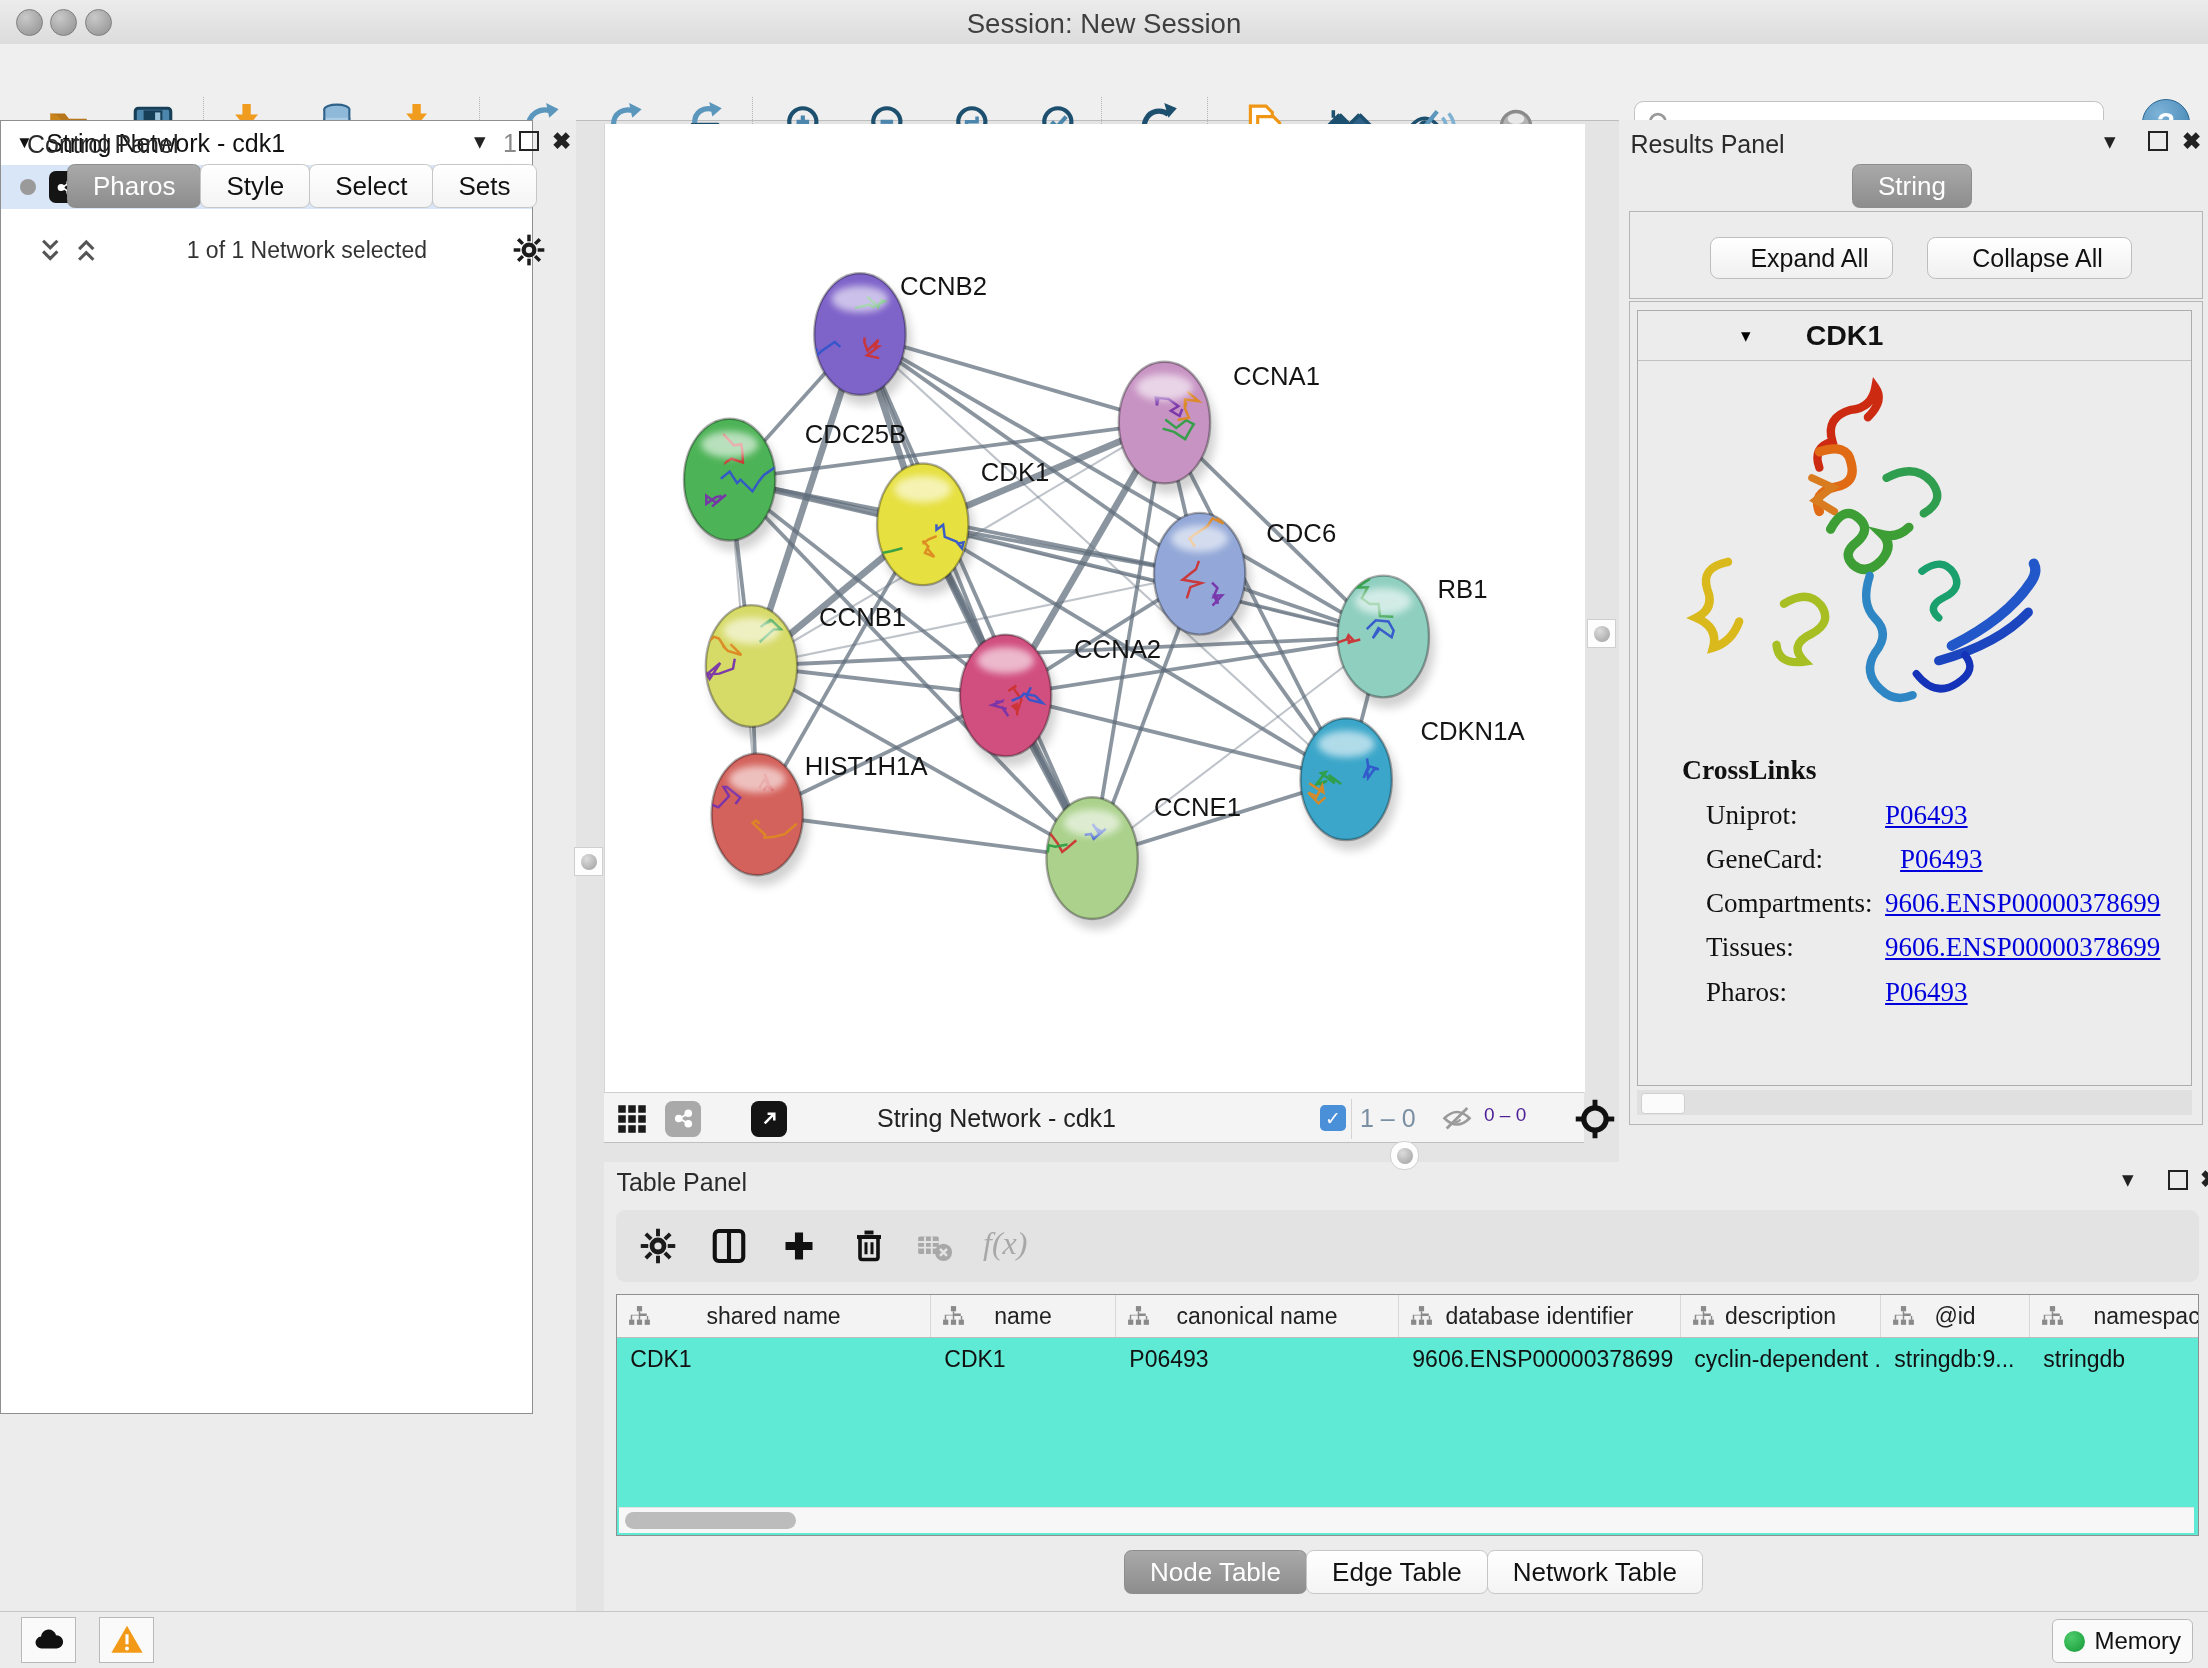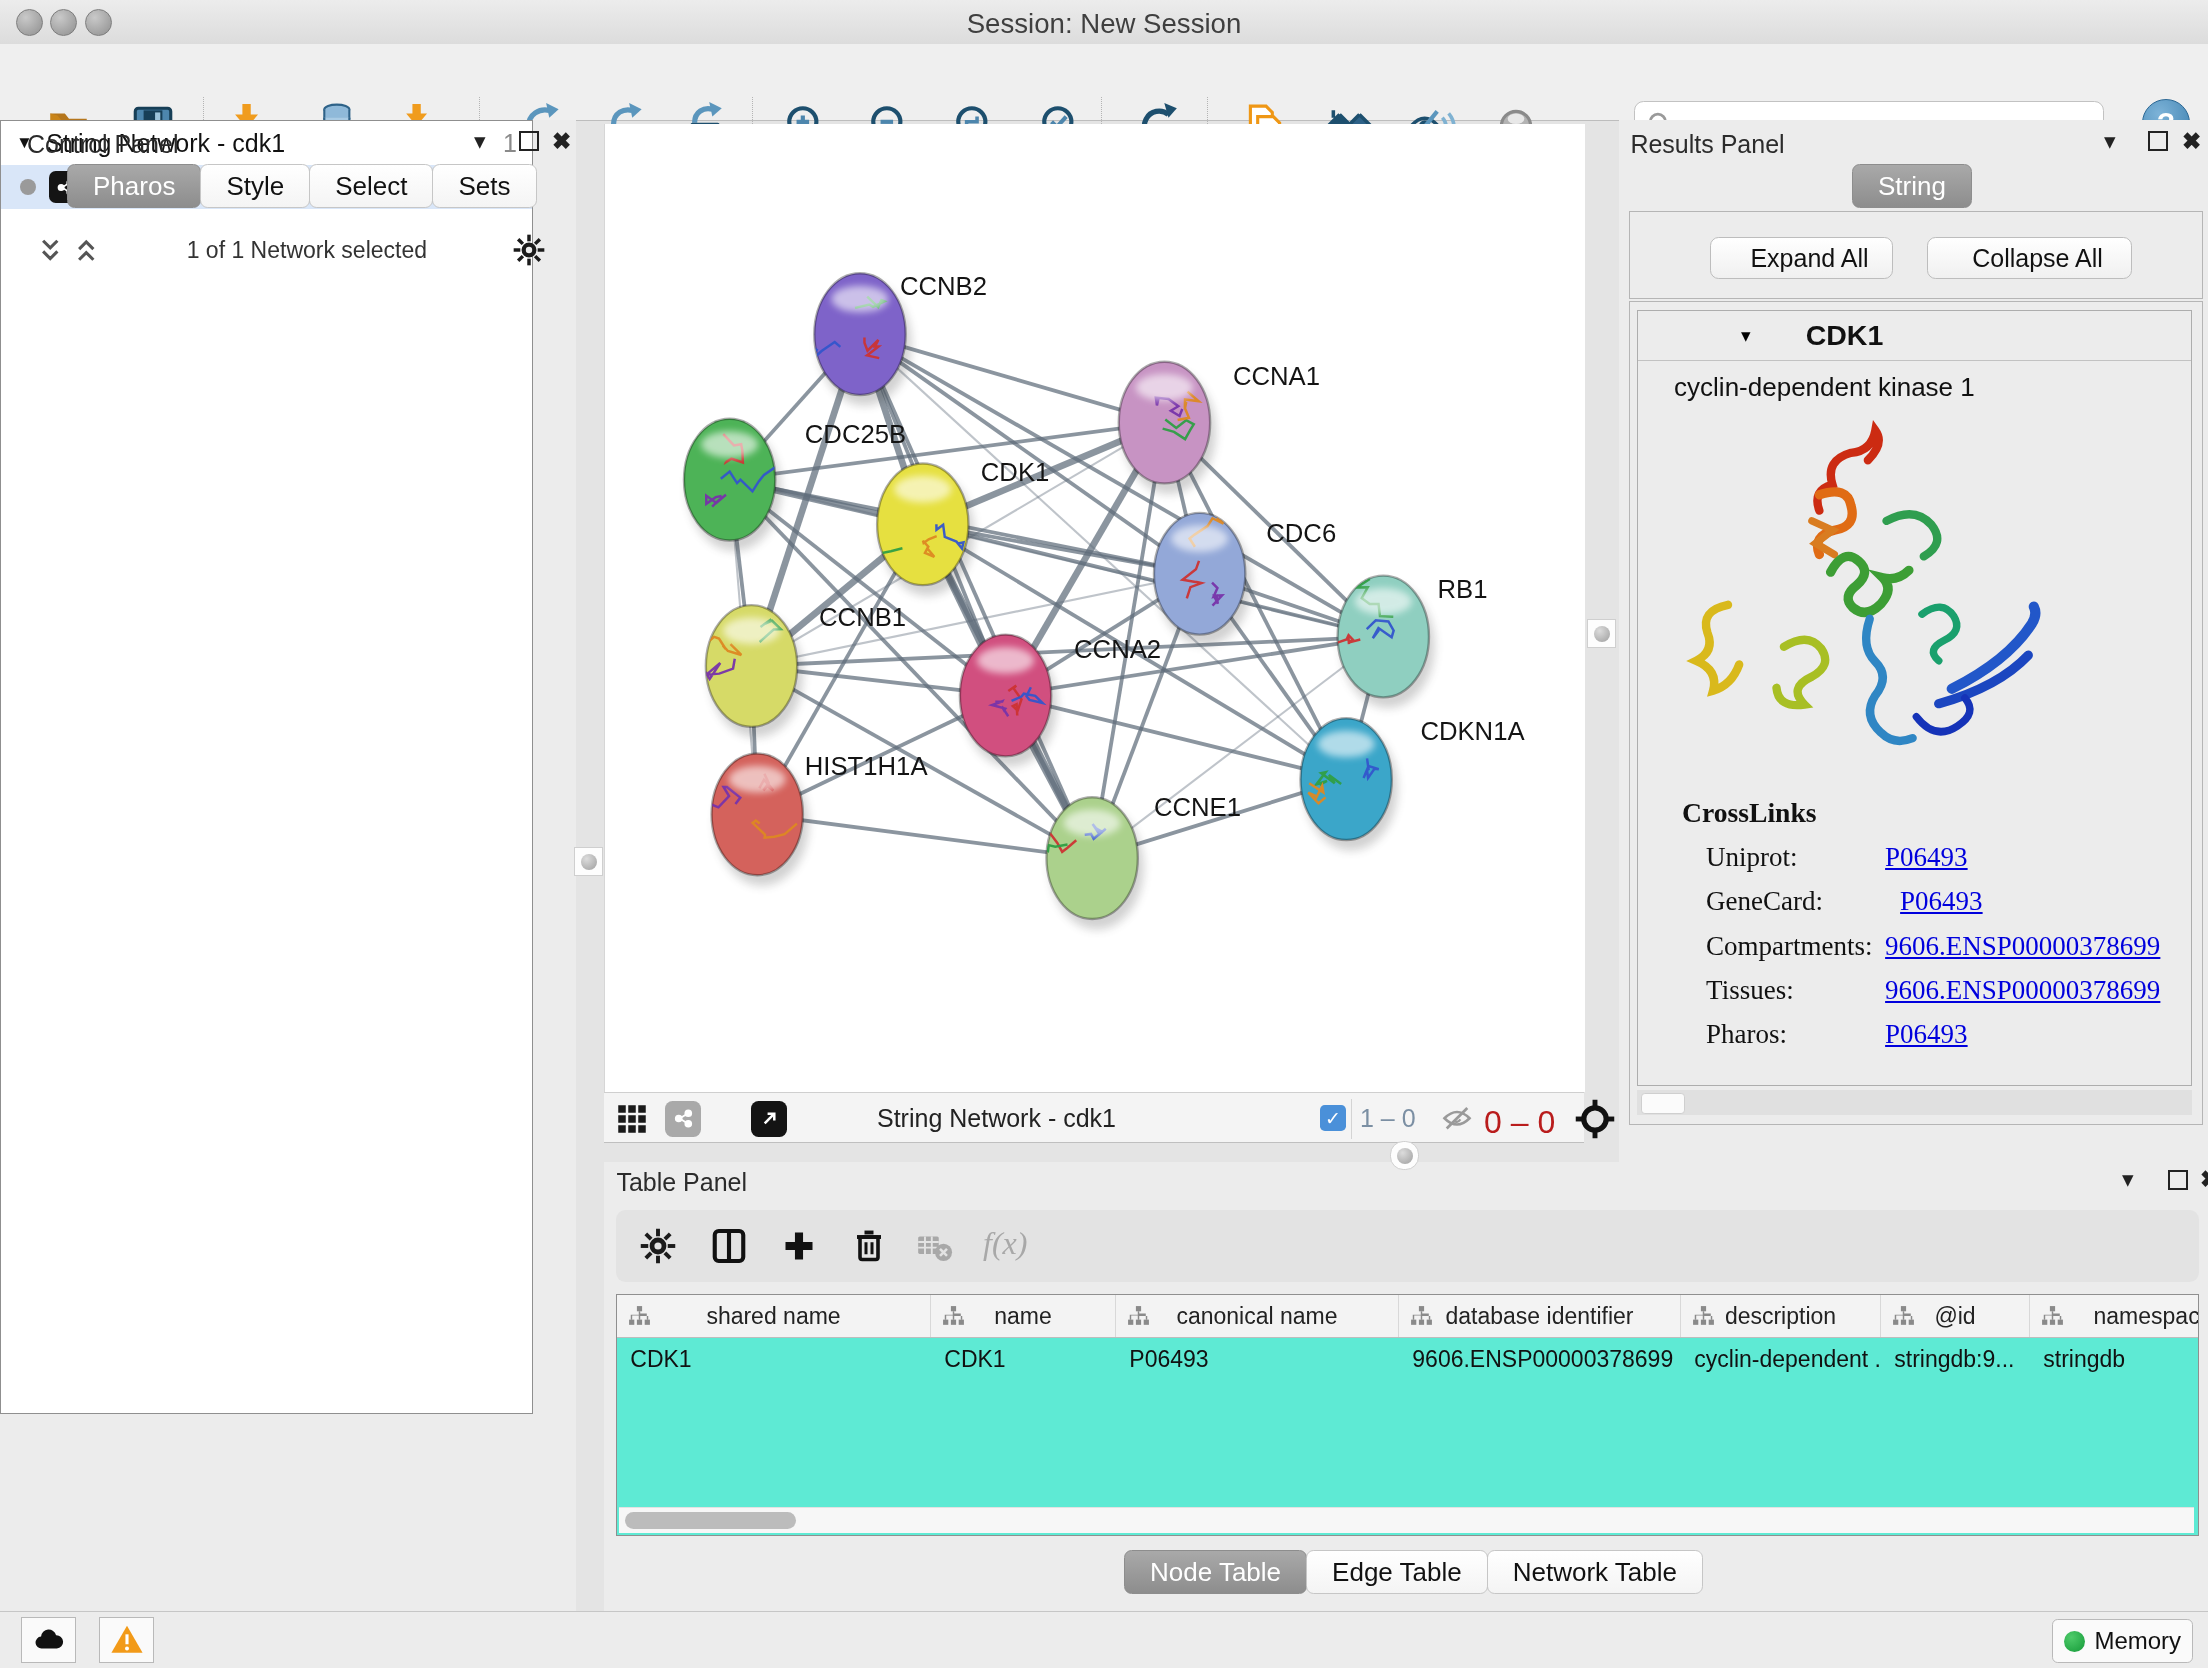--- a/index.html
+++ b/index.html
@@ -525,21 +525,21 @@
   <span class="abs" style="left:716px;top:12.4px;width:26px;height:26px;border-radius:4.8px;background:#4a90d9;display:flex;align-items:center;justify-content:center;color:#fff;font-size:19px;cursor:pointer">✓</span>
   <span class="abs" style="left:756px;top:11.4px;font-size:25px;color:#7b8fa3">1 – 0</span>
 
   <span class="abs" style="left:837px;top:10.5px">
     <svg width="32" height="28.5" viewBox="0 0 28 24">
         <path d="M3 12q11-11 22 0q-11 11-22 0z" fill="none" stroke="#9a9a9a" stroke-width="2.2"></path>
         <path d="M11 14q3 3 6-1" stroke="#9a9a9a" stroke-width="2" fill="none"></path>
         <path d="M5 21L23 3" stroke="#9a9a9a" stroke-width="2.4"></path>
       </svg>
   </span>
-  <span class="abs" style="left:880px;top:11.4px;font-size:32px;color:#b91c1c">0 – 0</span>
+  <span class="abs" style="left:880px;top:11.4px;font-size:19px;color:#4c1d95">0 – 0</span>
 
   <span class="abs" style="left:970px;top:4.8px;cursor:pointer">
     <svg width="42" height="42" viewBox="0 0 24 24">
         <circle cx="12" cy="12" r="6.4" fill="none" stroke="#111" stroke-width="3"></circle>
         <g fill="#111">
           <rect x="10.6" y="1" width="2.8" height="5"></rect>
           <rect x="10.6" y="18" width="2.8" height="5"></rect>
           <rect x="1" y="10.6" width="5" height="2.8"></rect>
           <rect x="18" y="10.6" width="5" height="2.8"></rect>
         </g>
@@ -556,21 +556,20 @@
   <div class="abs gbox" style="left:9.5px;top:91px;width:574px;height:88px">
     <div class="btn abs" style="left:80px;top:25px;width:183px;height:42px">Expand All</div>
     <div class="btn abs" style="left:297px;top:25px;width:205px;height:42px">Collapse All</div>
   </div>
   <div class="abs gbox" style="left:9.5px;top:181px;width:574px;height:824px">
     <div class="abs" style="left:7.6px;top:7.6px;width:555px;height:776px;border:1.9px solid #adadad;box-sizing:border-box">
       <div style="height:49px;display:flex;align-items:center;border-bottom:1px solid #c2c2c2">
         <span style="margin-left:103px;font-size:19px">▾</span>
         <span style="margin-left:55px;font-size:28.5px;font-weight:bold;color:#111">CDK1</span>
       </div>
-      <div style="margin:11.4px 0 0 36px;font-size:26px;color:#111">cyclin-dependent kinase 1</div>
       <svg style="display:block;margin:5.7px auto 0 auto" width="495" height="373" viewBox="0 0 520 400">
         <g fill="none" stroke-linecap="round">
           <path d="M210 55 q18 -18 8 -32 q-4 22 -26 24 q-28 8 -20 34 q-22 6 -14 28" stroke="#cc2b12" stroke-width="9"></path>
           <path d="M158 92 q30 -10 34 12 q6 22 -18 26 q-24 6 -16 26" stroke="#e06b14" stroke-width="10"></path>
           <path d="M150 120 l22 10 -18 14 20 12" stroke="#d97c20" stroke-width="8"></path>
           <path d="M60 210 q-30 6 -22 30 q8 20 -12 30 q24 10 18 32 q20 -6 28 -28" stroke="#d9b91c" stroke-width="9"></path>
           <path d="M120 255 q26 -16 40 2 q12 18 -10 30 q-26 12 -8 30 q-28 4 -30 -18" stroke="#a8bf24" stroke-width="9"></path>
           <path d="M170 175 q14 -26 30 -12 q14 12 -2 26 q-16 12 -4 24 q14 12 30 -4 q14 -16 2 -28 q16 4 28 -8" stroke="#3d9e35" stroke-width="10"></path>
           <path d="M230 120 q30 -16 48 4 q16 20 -8 34" stroke="#2f9e4f" stroke-width="9"></path>
           <path d="M268 220 q22 -16 34 2 q10 16 -10 26 q-20 10 -6 22" stroke="#1aa06d" stroke-width="8"></path>

